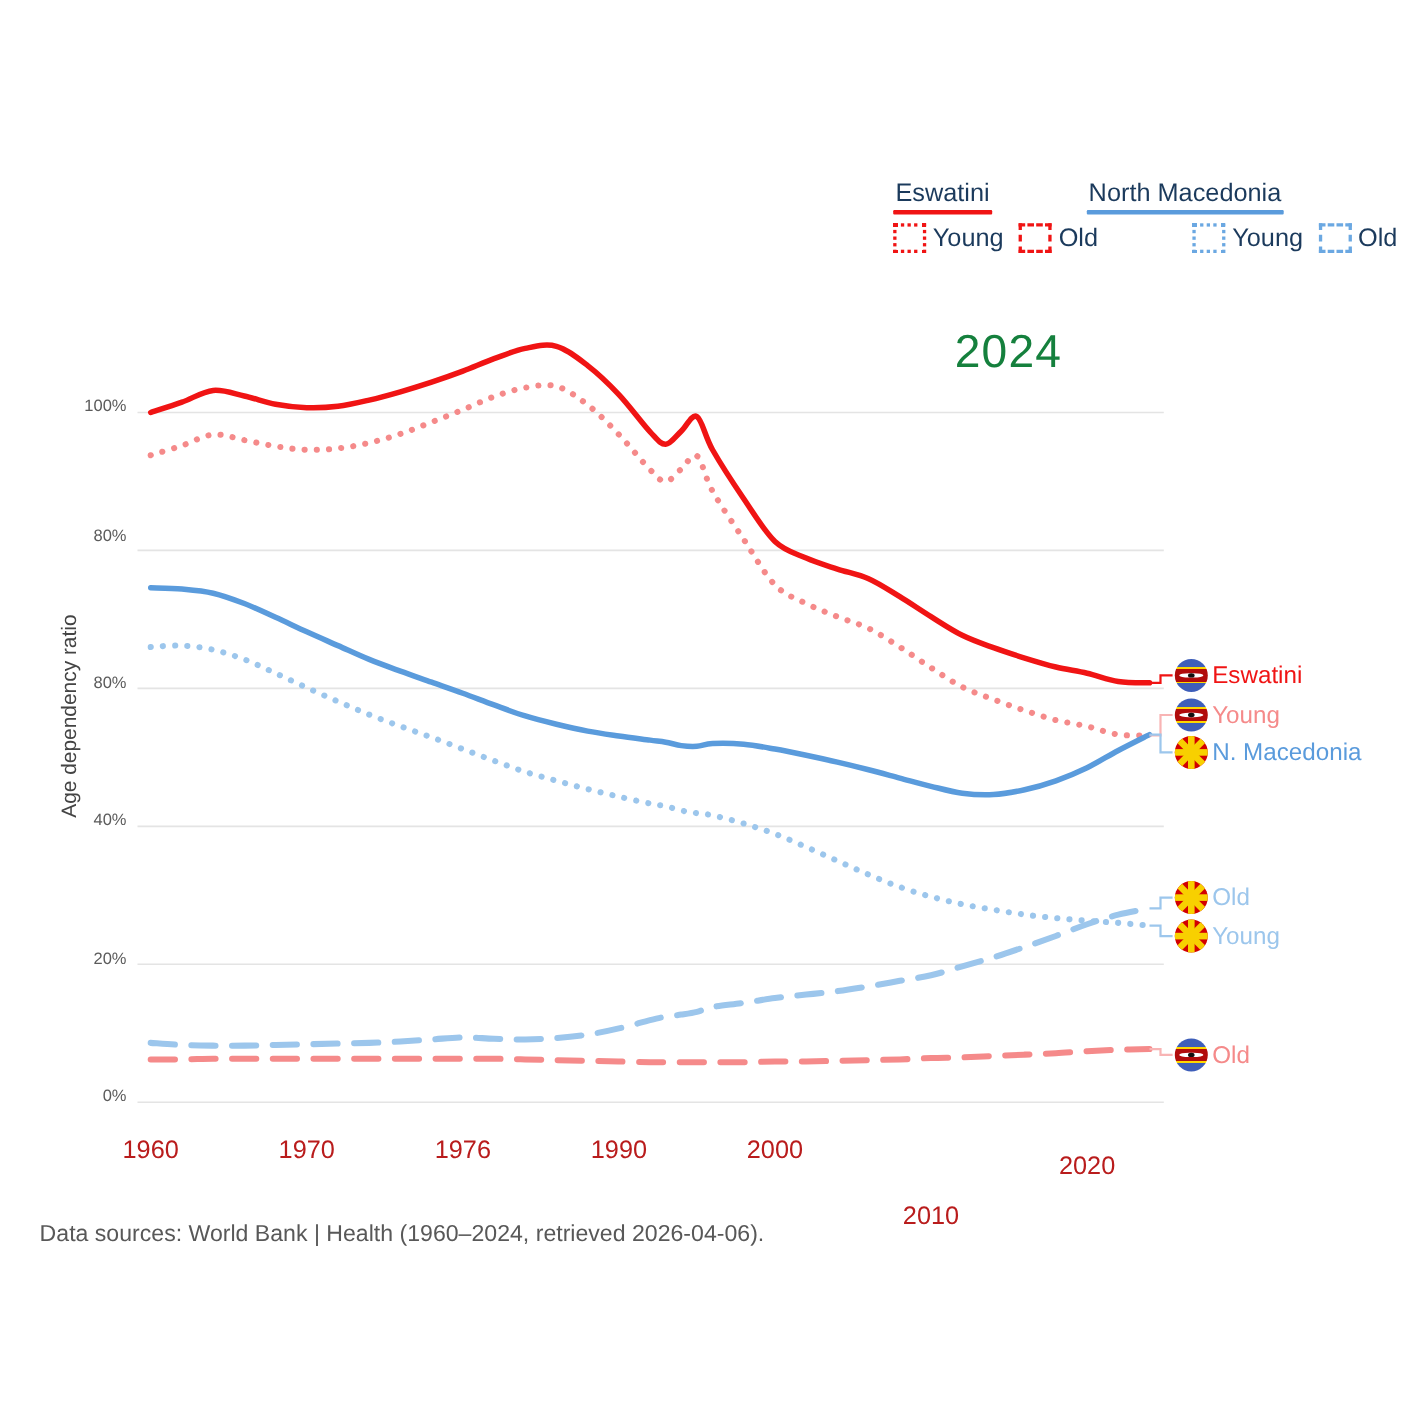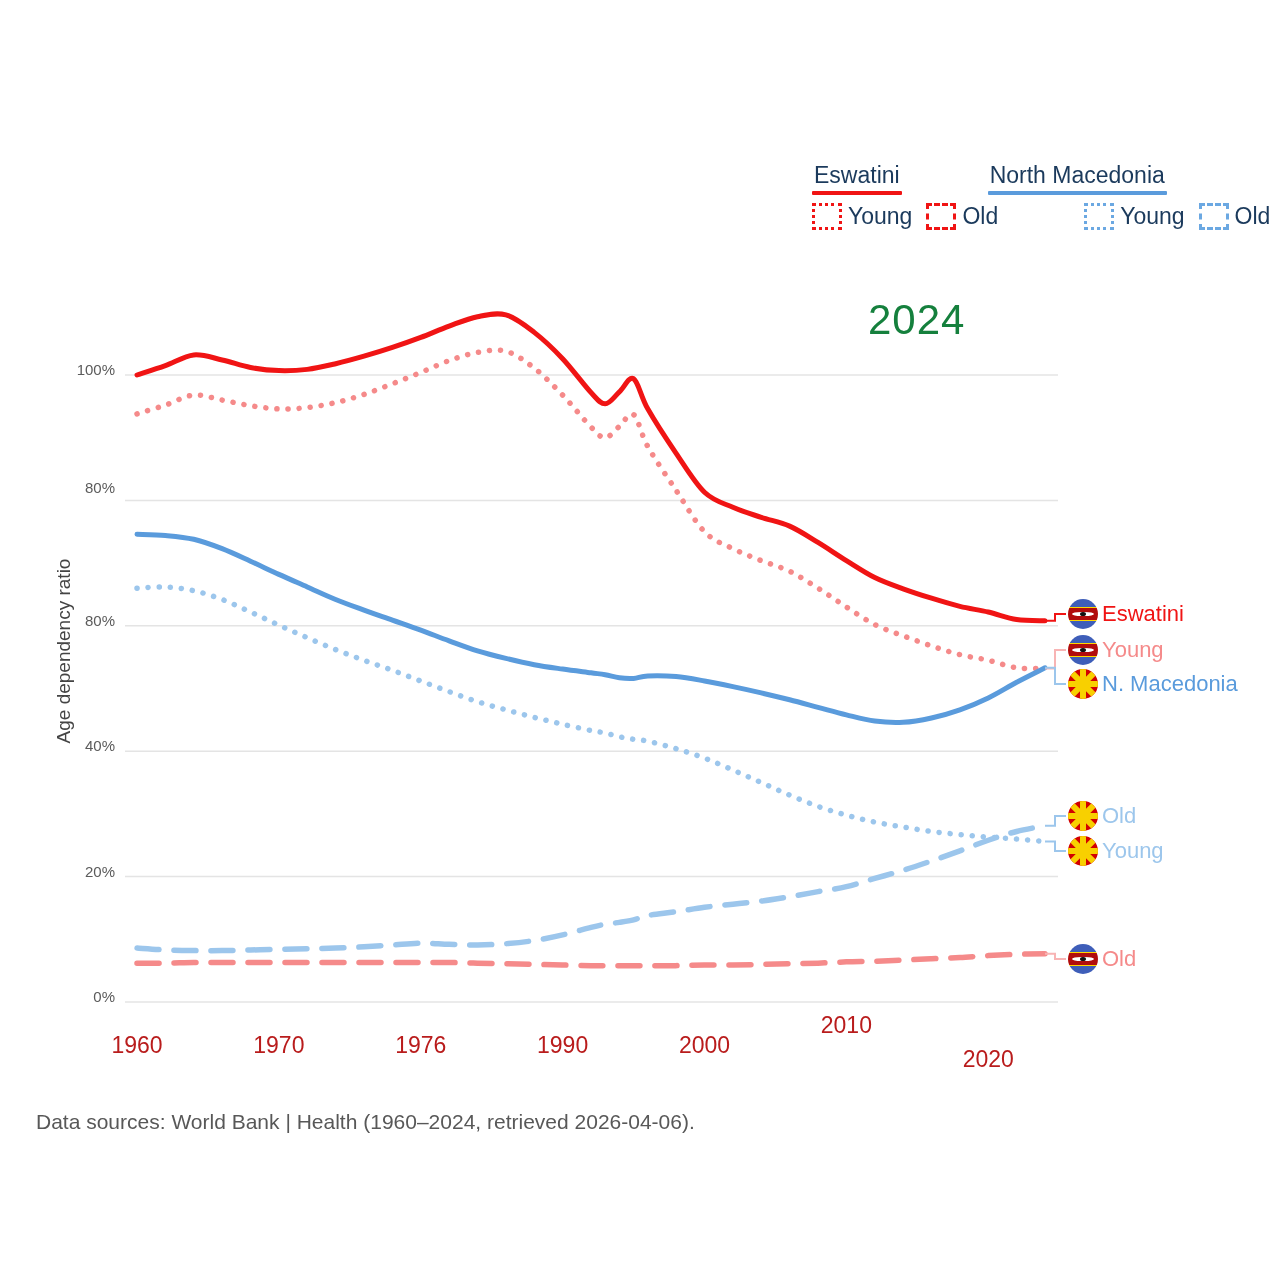--- a/index.html
+++ b/index.html
@@ -157,21 +157,21 @@
       <div class="ytick" style="left: 25px; top: 611.8px;">80%</div>
       <div class="ytick" style="left: 25px; top: 479px;">80%</div>
       <div class="ytick" style="left: 25px; top: 361px;">100%</div>
     </div>
   <div id="xtick-layer">
       <div class="xtick" style="left: 92px; top: 1032px;">1960</div>
       <div class="xtick" style="left: 233.875px; top: 1032px;">1970</div>
       <div class="xtick" style="left: 375.75px; top: 1032px;">1976</div>
       <div class="xtick" style="left: 517.625px; top: 1032px;">1990</div>
       <div class="xtick" style="left: 659.5px; top: 1032px;">2000</div>
-      <div class="xtick" style="left: 801.375px; top: 1012px;">2010</div>
+      <div class="xtick" style="left: 801.375px; top: 1092px;">2010</div>
       <div class="xtick" style="left: 943.25px; top: 1032px; margin-top: 14px;">2020</div>
     </div>
   <div id="endlabel-layer">
       <div class="endlabel" style="left: 1068px; top: 599px;">
         <span class="flag flag-sz"></span>
         <span class="txt" style="color:#f01414">Eswatini</span>
       </div>
       <div class="endlabel" style="left: 1068px; top: 635px;">
         <span class="flag flag-sz"></span>
         <span class="txt" style="color:#f58a8a">Young</span>

